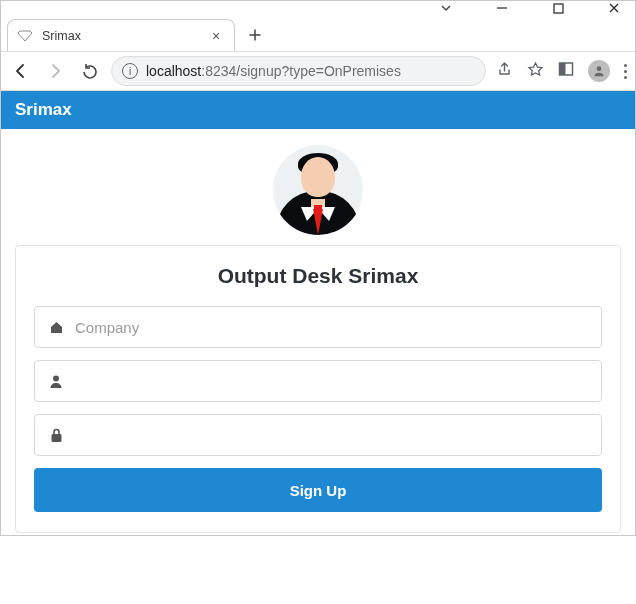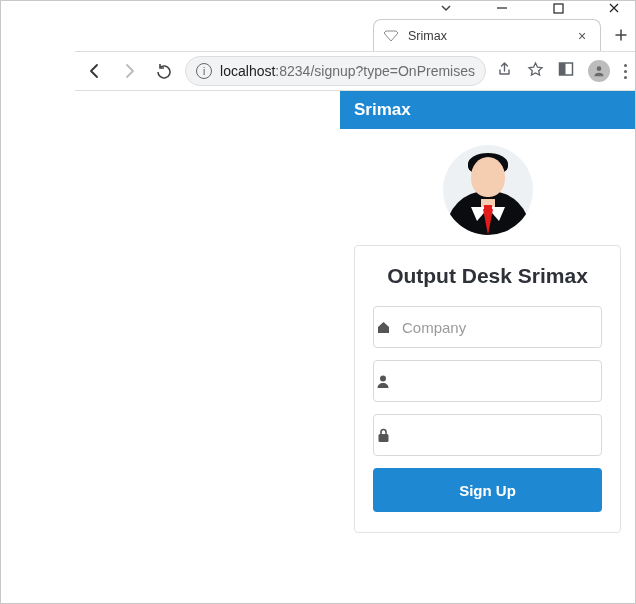--- a/index.html
+++ b/index.html
@@ -1,18 +1,18 @@
 <!DOCTYPE html>
 <html><head>
 <meta charset="utf-8">
 <style>
   * { box-sizing: border-box; margin: 0; padding: 0; }
   html, body { width: 636px; height: 604px; font-family: "Segoe UI", Arial, sans-serif; background: #fff; overflow: hidden; }
   
-  .chrome { width: 636px; height: 604px; border: 1px solid #c8c8c8; display: flex; flex-direction: column; background:#fff;align-items:flex-end;}
+  .chrome { width: 636px; height: 536px; border: 1px solid #c8c8c8; display: flex; flex-direction: column; background:#fff;}
   .titlebar { height: 16px; display:flex; justify-content:flex-end; align-items:flex-start; padding-right:6px; gap:26px; background:#fff;}
   .titlebar .winbtn { width:30px; height:14px; display:flex; align-items:center; justify-content:center; color:#444; }
   .tabbar { height: 34px; display:flex; align-items:flex-end; background:#fff; position:relative; padding-left:6px;}
   .tab { display:flex; align-items:center; gap:8px; background:#fff; border:1px solid #ccc; border-bottom:none; border-radius:8px 8px 0 0; height:32px; padding:0 10px; width:228px; font-size:12.5px; color:#3a3a3a;}
   .tab .favicon { width:16px; height:16px; }
   .tab .title { flex:1; white-space:nowrap; overflow:hidden; text-overflow:ellipsis;}
   .tab .close { color:#555; font-size:14px; width:16px; text-align:center;}
   .newtab { width:28px; height:28px; display:flex; align-items:center; justify-content:center; color:#444; margin-left:6px; margin-bottom:2px;}
   .toolbar { height:40px; border-top:1px solid #ddd; border-bottom:1px solid #ddd; display:flex; align-items:center; padding:0 8px; gap:10px; background:#fff;}
   .tbtn { width:24px; height:24px; display:flex; align-items:center; justify-content:center; color:#555; border-radius:50%;}
@@ -36,21 +36,21 @@
   .avatar-big .collarL,.avatar-big .collarR{position:absolute;bottom:14px;width:0;height:0;border-top:14px solid #fff;}
   .avatar-big .collarL{left:28px;border-right:12px solid transparent;border-left:6px solid transparent;}
   .avatar-big .collarR{right:28px;border-left:12px solid transparent;border-right:6px solid transparent;}
   .avatar-big .tie{position:absolute;bottom:0;left:50%;transform:translateX(-50%);width:0;height:0;border-left:5px solid transparent;border-right:5px solid transparent;border-top:26px solid #e21b1b;}
   .avatar-big .tieknot{position:absolute;bottom:24px;left:50%;transform:translateX(-50%);width:8px;height:6px;background:#e21b1b;}
   .avatar-big .neck{position:absolute;bottom:26px;left:50%;transform:translateX(-50%);width:14px;height:10px;background:#f5ceb1;}
   .avatar-big .head{position:absolute;top:12px;left:50%;transform:translateX(-50%);width:34px;height:40px;background:#f5ceb1;border-radius:50% 50% 46% 46%;}
   .avatar-big .hair{position:absolute;top:8px;left:50%;transform:translateX(-50%);width:40px;height:22px;background:#0b0c0f;border-radius:50% 50% 40% 40%;}
   .card { border:1px solid #e2e2e2; border-radius:4px; padding:18px 18px 20px;}
   .card h2 { text-align:center; font-size:21px; font-weight:700; color:#2e3238; margin-bottom:18px;}
-  .field { display:flex; align-items:center; border:1px solid #d8d8d8; border-radius:4px; height:42px; padding:0 0; margin-bottom:12px; background:#fff;}
+  .field { display:flex; align-items:center; border:1px solid #d8d8d8; border-radius:4px; height:42px; padding:0 12px; margin-bottom:12px; background:#fff;}
   .field .ficon { width:18px; color:#6a6a6a; display:flex; align-items:center; justify-content:center; margin-right:10px;}
   .field input { border:none; outline:none; flex:1; font-size:15px; color:#444; background:transparent;}
   .field input::placeholder{color:#9b9b9b;}
   .submit { width:100%; height:44px; background:#1e88d2; color:#fff; font-weight:700; font-size:15px; border:none; border-radius:4px; cursor:pointer;}
 </style>
 </head>
 <body>
 
 <div class="chrome">
 

